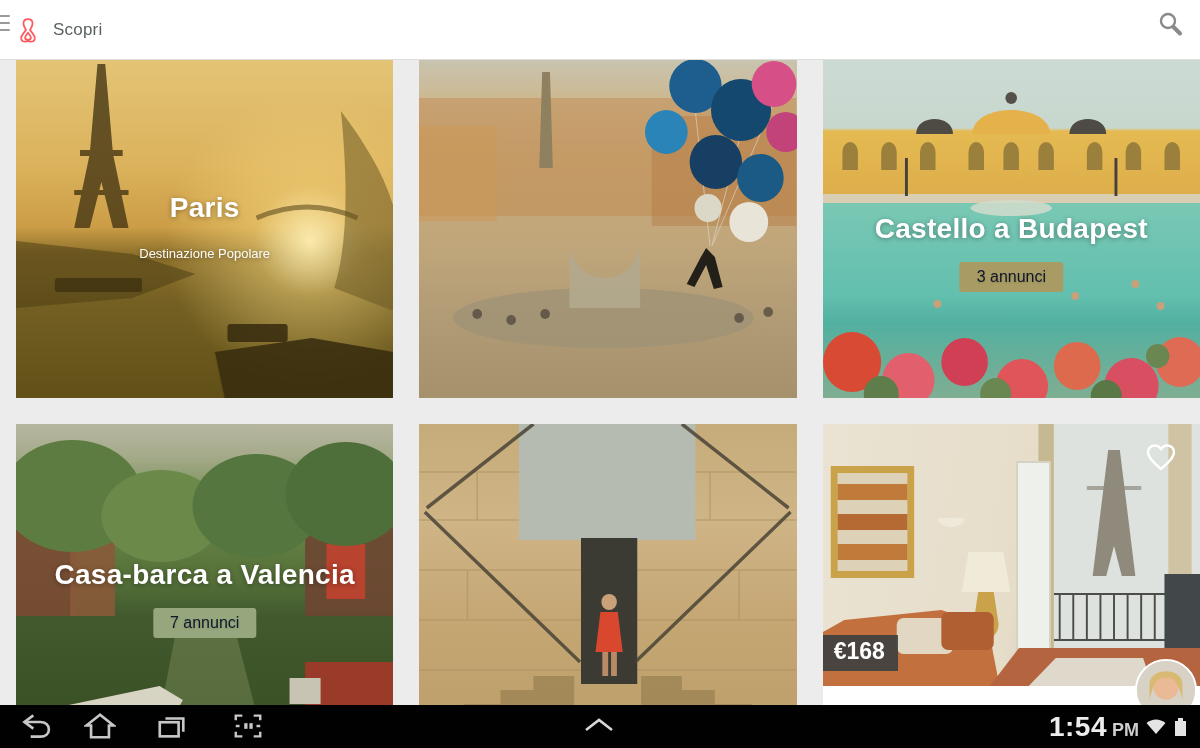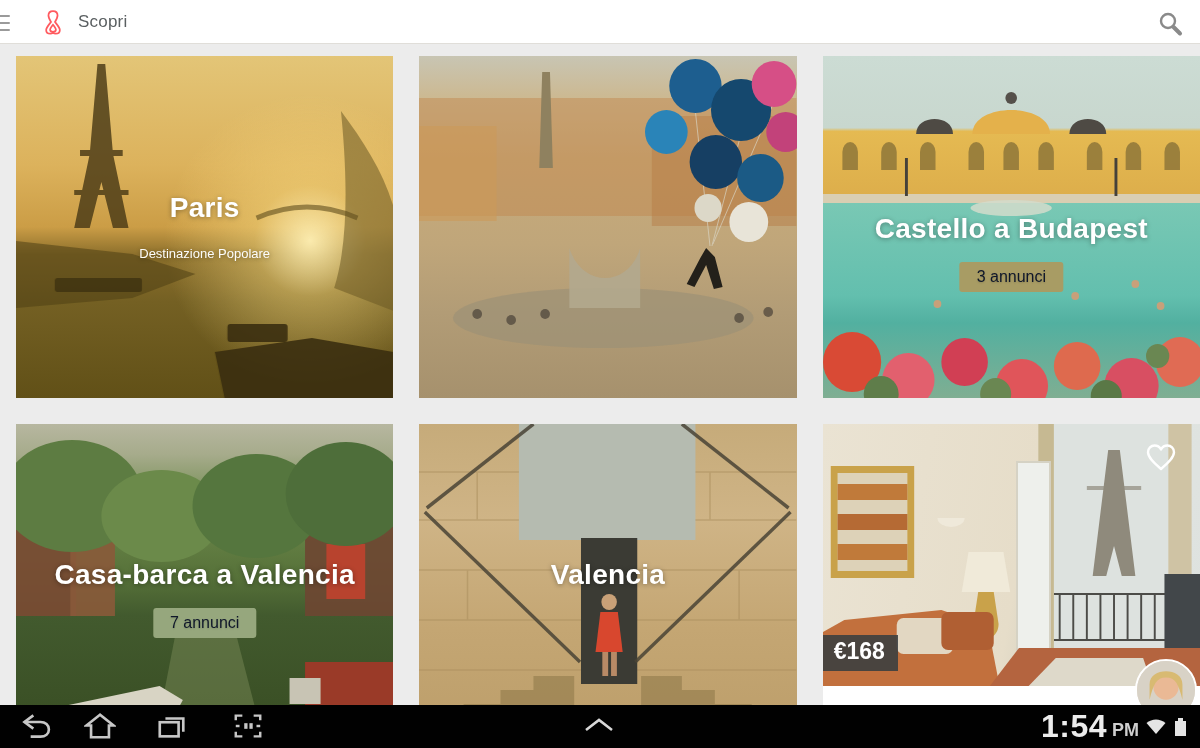--- a/index.html
+++ b/index.html
@@ -1,21 +1,21 @@
 <!DOCTYPE html>
 <html><head>
 <meta charset="utf-8">
 <style>
   * { margin:0; padding:0; box-sizing:border-box; }
   html,body { width:1200px; height:748px; overflow:hidden; }
   body { font-family:"Liberation Sans", sans-serif; background:#ececec; position:relative; }
 
   
-  .appbar { position:absolute; top:0; left:0; right:0; height:44px; background:#ffffff;
-            border-bottom:1px solid #e0ded9; display:flex; align-items:center; z-index:20;padding-left:25px; }
+  .appbar { position:absolute; top:0; left:0; right:0; height:60px; background:#ffffff;
+            border-bottom:1px solid #e0ded9; display:flex; align-items:center; z-index:20; }
   .hamburger { position:absolute; left:-8px; top:15px; width:18px; height:16px;
                display:flex; flex-direction:column; justify-content:space-between; }
   .hamburger span { display:block; height:2.4px; background:#9a9a9a; border-radius:1px; }
   .belo { margin-left:14px; width:28px; height:32px; }
   .appbar-title { margin-left:11px; font-size:17px; color:#5a5f61; letter-spacing:.2px; }
   .search-btn { position:absolute; right:16px; top:10px; width:28px; height:28px; }
 
   
   .grid { position:absolute; top:48px; left:0; width:1200px; padding:8px 8px 2px 8px;
           display:grid; grid-template-columns:repeat(3,1fr); grid-auto-rows:342px; gap:26px;margin-left:8px; }
@@ -53,21 +53,21 @@
   .avatar { position:absolute; top:235px; right:3px; width:62px; height:62px; z-index:5;
             border-radius:50%; border:2px solid #fff; overflow:hidden; background:#ddd5c8; }
   .listing-caption { padding:15px 15px; font-size:19px; color:#4a4a4a; background:#fff; }
 
   
   .navbar { position:absolute; left:0; right:0; bottom:0; height:43px; background:#010101; z-index:30; }
   .nav-ic { position:absolute; top:6px; width:32px; height:30px; }
   .nav-back { left:20px; } .nav-home { left:84px; } .nav-recents { left:156px; } .nav-shot { left:232px; }
   .nav-chevron { position:absolute; left:583px; top:12px; width:32px; height:16px; }
   .status { position:absolute; right:12px; top:0; height:43px; display:flex; align-items:center; gap:6px; }
-  .clock { color:#ececec; font-size:32px; font-weight:bold; letter-spacing:.5px; }
+  .clock { color:#ececec; font-size:28px; font-weight:bold; letter-spacing:.5px; }
   .meridiem { color:#cfcfcf; font-size:18px; font-weight:bold; margin-top:8px; margin-left:-1px; }
 </style>
 </head>
 <body>
 
 <header class="appbar">
   <div class="hamburger">
     <span></span>
       <span></span>
       <span></span>
@@ -231,21 +231,20 @@
       <rect x="198" y="228" width="6" height="24" fill="#b88a66"></rect>
       <path d="M160 252 L118 252 L118 266 L84 266 L84 280 L46 280 L46 296 L0 296 L0 342 L160 342 Z" fill="#9a8252" opacity=".75"></path>
       <path d="M229 252 L271 252 L271 266 L305 266 L305 280 L343 280 L343 296 L389 296 L389 342 L229 342 Z" fill="#9a8252" opacity=".75"></path>
       <g stroke="#4a4436" stroke-width="3.5" fill="none" opacity=".85">
         <path d="M6 88 L166 238"></path>
           <path d="M383 88 L223 238"></path>
         <path d="M118 0 L8 84"></path>
           <path d="M271 0 L381 84"></path>
       </g>
     </svg>
-    <div class="card-title" style="top:135px">Valencia</div>
   </section>
 
   <section class="card card-listing">
     <div class="listing-image">
       <svg class="art" viewBox="0 0 389 262" preserveAspectRatio="none">
         <rect x="8" y="42" width="86" height="112" fill="#c9a24a"></rect>
         <rect x="15" y="49" width="72" height="98" fill="#ddd2b8"></rect>
         <rect x="15" y="60" width="72" height="16" fill="#c07a3a"></rect>
         <rect x="15" y="90" width="72" height="16" fill="#b56a34"></rect>
         <rect x="15" y="120" width="72" height="16" fill="#c07a3a"></rect>

